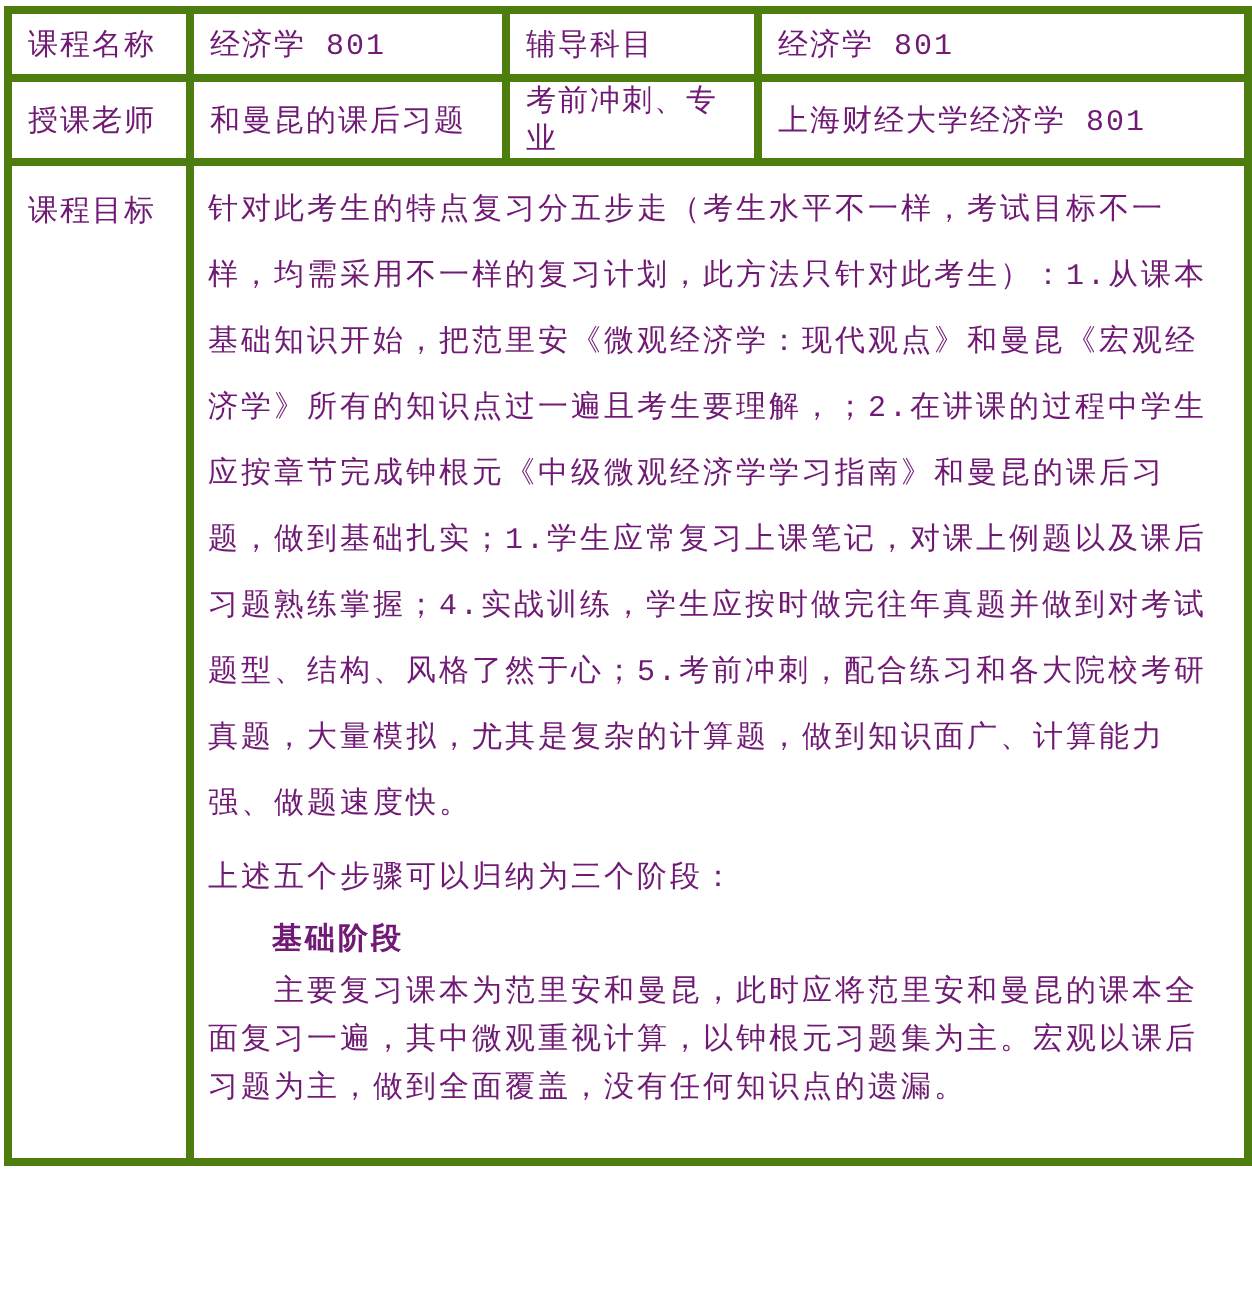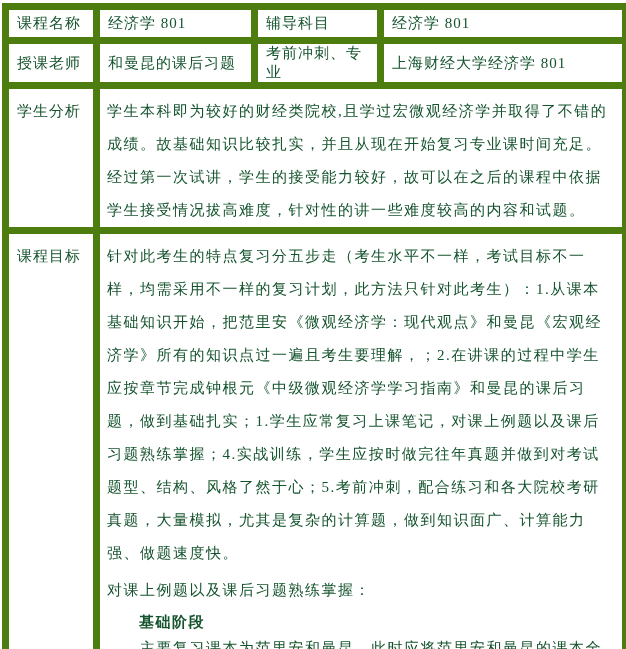--- a/index.html
+++ b/index.html
@@ -12,24 +12,24 @@
     overflow: hidden;
     background: #ffffff;
   }
   table.doc-table {
     border-collapse: collapse;
     table-layout: fixed;
     width: 620px;
     margin: 3px 0 0 2px;
   }
   td {
-    border: 7px solid #4d7c0f;
-    font-family: Liberation Serif, serif;
+    border: 4px solid #4d7c0f;
+    font-family: Liberation Mono, monospace;
     font-size: 15px;
-    color: #14532d;
+    color: #701a75;
     letter-spacing: 1px;
     vertical-align: middle;
     padding: 0 6px 0 8px;
     overflow: hidden;
   }
   tr.r-top1 { height: 34px; }
   tr.r-top2 { height: 35px; padding-left: 40px; }
   tr.r-analysis { height: 145px; }
   tr.r-goal { height: 500px; }
   td.lbl-top {
@@ -76,29 +76,23 @@
       <td>经济学 801</td>
       <td>辅导科目</td>
       <td>经济学 801</td>
     </tr>
     <tr class="r-top2">
       <td>授课老师</td>
       <td>和曼昆的课后习题</td>
       <td>考前冲刺、专业</td>
       <td>上海财经大学经济学 801</td>
     </tr>
-    <tr class="r-analysis">
-      <td class="lbl-top">学生分析</td>
-      <td class="content" colspan="3">
-        <p>学生本科即为较好的财经类院校,且学过宏微观经济学并取得了不错的成绩。故基础知识比较扎实，并且从现在开始复习专业课时间充足。经过第一次试讲，学生的接受能力较好，故可以在之后的课程中依据学生接受情况拔高难度，针对性的讲一些难度较高的内容和试题。</p>
-      </td>
-    </tr>
     <tr class="r-goal">
       <td class="lbl-top">课程目标</td>
       <td class="content" colspan="3">
         <p>针对此考生的特点复习分五步走（考生水平不一样，考试目标不一样，均需采用不一样的复习计划，此方法只针对此考生）：1.从课本基础知识开始，把范里安《微观经济学：现代观点》和曼昆《宏观经济学》所有的知识点过一遍且考生要理解，；2.在讲课的过程中学生应按章节完成钟根元《中级微观经济学学习指南》和曼昆的课后习题，做到基础扎实；1.学生应常复习上课笔记，对课上例题以及课后习题熟练掌握；4.实战训练，学生应按时做完往年真题并做到对考试题型、结构、风格了然于心；5.考前冲刺，配合练习和各大院校考研真题，大量模拟，尤其是复杂的计算题，做到知识面广、计算能力强、做题速度快。</p>
-        <p class="summary">对课上例题以及课后习题熟练掌握：</p>
+        <p class="summary">上述五个步骤可以归纳为三个阶段：</p>
         <p class="stage-heading">基础阶段</p>
         <p class="stage-text">主要复习课本为范里安和曼昆，此时应将范里安和曼昆的课本全面复习一遍，其中微观重视计算，以钟根元习题集为主。宏观以课后习题为主，做到全面覆盖，没有任何知识点的遗漏。</p>
       </td>
     </tr>
   </tbody>
 </table>
 
 </body></html>

